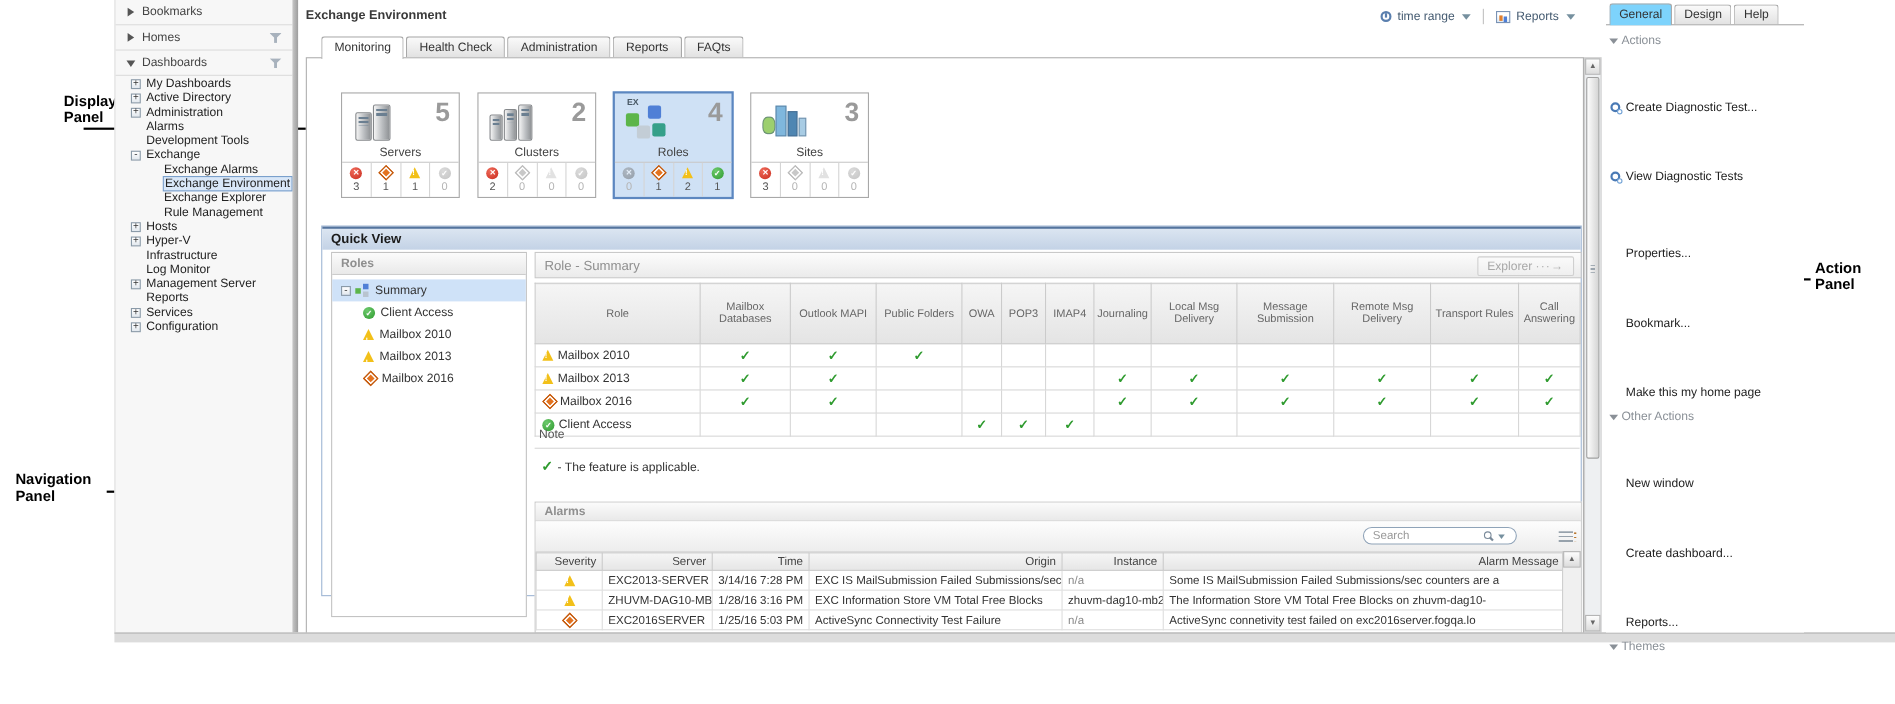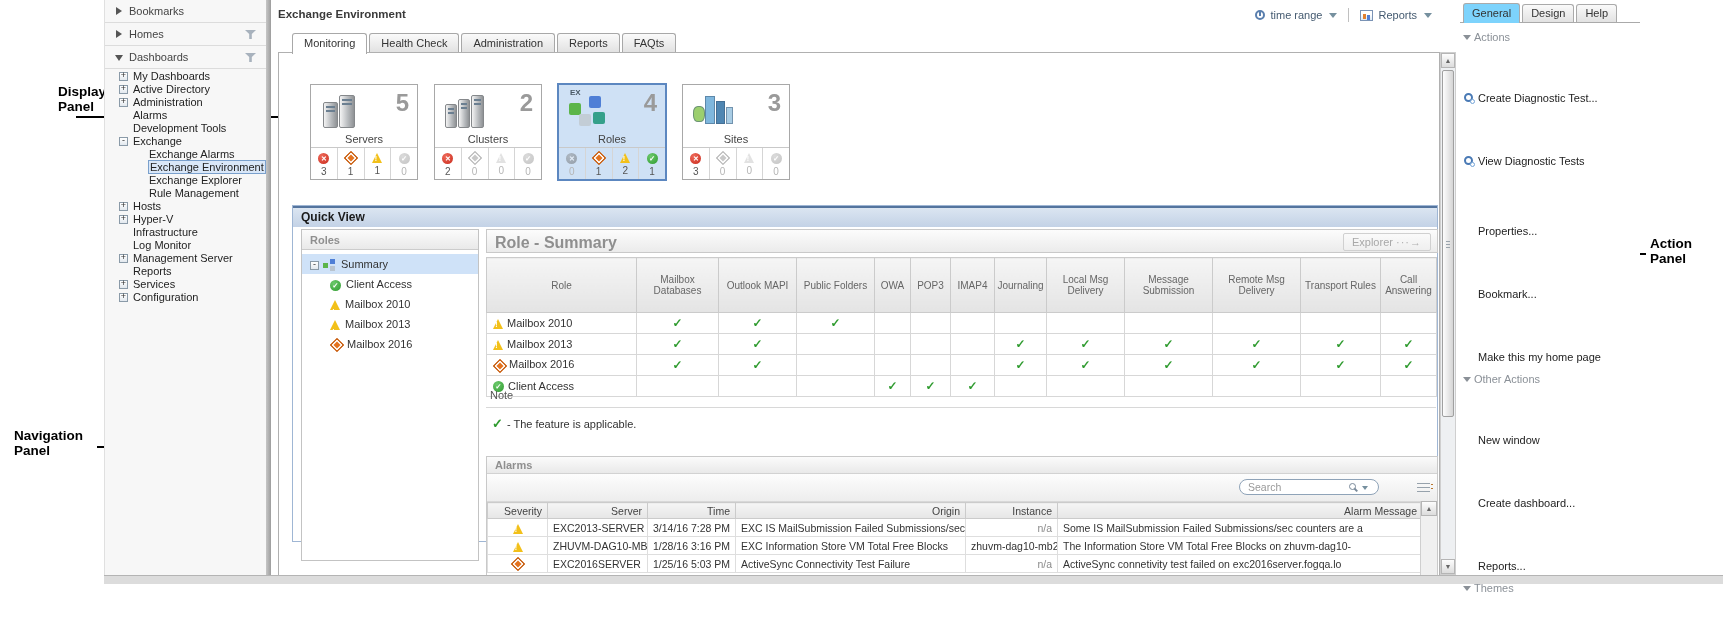--- a/index.html
+++ b/index.html
@@ -83,21 +83,21 @@
   .panel-hd{height:20px;line-height:20px;background:linear-gradient(#fbfbfb,#e9e9e9);border-bottom:1px solid #cccccc;color:#8f8f8f;font-weight:bold;padding-left:8px;box-sizing:border-box;}
 
   #roles-panel{position:absolute;left:8px;top:23px;width:178px;height:332px;border:1px solid #c3c3c3;background:#fff;box-sizing:border-box;}
   .qv-tree-item{position:relative;height:20px;line-height:20px;white-space:nowrap;cursor:pointer;padding-left:8px;}
   .qv-tree-item.selected{background:#cfe2f8;}
   .qv-tree-item.child{padding-left:28px;}
   .qv-tree-item .sev-ic{margin-right:5px;}
 
   #summary-panel{position:absolute;left:193px;top:23px;width:952px;height:332px;box-sizing:border-box;}
   #summary-bar{position:relative;height:24px;border:1px solid #c9c9c9;background:linear-gradient(#fcfcfc,#ebebeb);box-sizing:border-box;}
-  #summary-bar .ttl{position:absolute;left:8px;top:4px;font-weight:bold;font-size:16px;color:#8f8f8f;}
+  #summary-bar .ttl{position:absolute;left:8px;top:4px;font-weight:normal;font-size:12px;color:#8f8f8f;}
   #explorer-btn{position:absolute;right:6px;top:3px;height:16px;line-height:16px;border:1px solid #d0d0d0;border-radius:2px;background:linear-gradient(#fafafa,#efefef);color:#a8a8a8;padding:0 8px;cursor:pointer;}
   #explorer-btn .arr{color:#b0b0b0;letter-spacing:1px;}
 
   table{border-collapse:collapse;table-layout:fixed;}
   #matrix{width:950px;margin-top:4px;font-size:10px;}
   #matrix th{border:1px solid #cbcbcb;background:linear-gradient(#f5f5f5,#e4e4e4);color:#666;font-weight:normal;height:30px;padding:12px 2px;}
   #matrix td{border:1px solid #d7d7d7;height:18px;text-align:center;}
   #matrix td.role-cell{text-align:left;padding-left:6px;font-size:11px;color:#333;white-space:nowrap;}
   #matrix td.role-cell .sev-ic{margin-right:4px;}
   .chk{color:#2f9b2f;font-weight:bold;font-size:12px;}
@@ -115,21 +115,21 @@
   .ic-mag{position:absolute;left:862px;top:9px;width:7px;height:7px;border:1.5px solid #7a8a9a;border-radius:50%;box-sizing:border-box;}
   .ic-mag::after{content:"";position:absolute;width:4px;height:1.5px;background:#7a8a9a;transform:rotate(45deg);right:-3px;bottom:-1px;}
   .mag-dd{position:absolute;left:875px;top:12px;width:0;height:0;border-left:3.5px solid transparent;border-right:3.5px solid transparent;border-top:4px solid #76909f;}
   .ic-custom{position:absolute;right:7px;top:9px;width:13px;height:10px;background:repeating-linear-gradient(#97a2ac 0 1.5px,transparent 1.5px 4px);cursor:pointer;}
   .ic-custom::after{content:"";position:absolute;right:-3px;top:1px;width:2px;height:8px;background:repeating-linear-gradient(#b9762e 0 1.5px,transparent 1.5px 4px);}
 
   #alarm-table{width:935px;font-size:10.5px;}
   #alarm-table th{border:1px solid #cbcbcb;background:linear-gradient(#f5f5f5,#e6e6e6);color:#444;font-weight:normal;height:15px;text-align:right;padding:0 5px;}
   #alarm-table td{border:1px solid #dedede;height:17px;padding:0 5px;white-space:nowrap;overflow:hidden;color:#333;}
   #alarm-table td.c{text-align:center;}
-  #alarm-table td.dim{color:#8a8a8a;text-align:right;}
+  #alarm-table td.dim{color:#8a8a8a;}
   #alarm-sb{position:absolute;right:0;top:44px;width:16px;bottom:0;border-left:1px solid #cfcfcf;background:#f0f0f0;}
   .sb-btn{height:15px;border:1px solid #b5b5b5;background:linear-gradient(#fdfdfd,#dcdcdc);text-align:center;font-size:7px;color:#666;line-height:14px;box-sizing:border-box;cursor:pointer;}
 
   
   #main-sb{position:absolute;left:1440px;top:52px;width:16px;height:523px;background:#eef0f2;border:1px solid #cfcfcf;box-sizing:border-box;}
   #main-sb .sb-up{position:absolute;left:0;right:0;top:0;}
   #main-sb .sb-down{position:absolute;left:0;right:0;bottom:0;}
   #main-sb .thumb{position:absolute;left:1px;right:1px;top:17px;height:345px;border:1px solid #a0a0a0;border-radius:2px;background:linear-gradient(90deg,#fdfdfd,#d5d5d5);cursor:grab;}
   #main-sb .grip{position:absolute;left:3px;right:3px;top:50%;height:7px;margin-top:-3px;background:repeating-linear-gradient(#9aa4ad 0 1px,transparent 1px 3px);}
 

